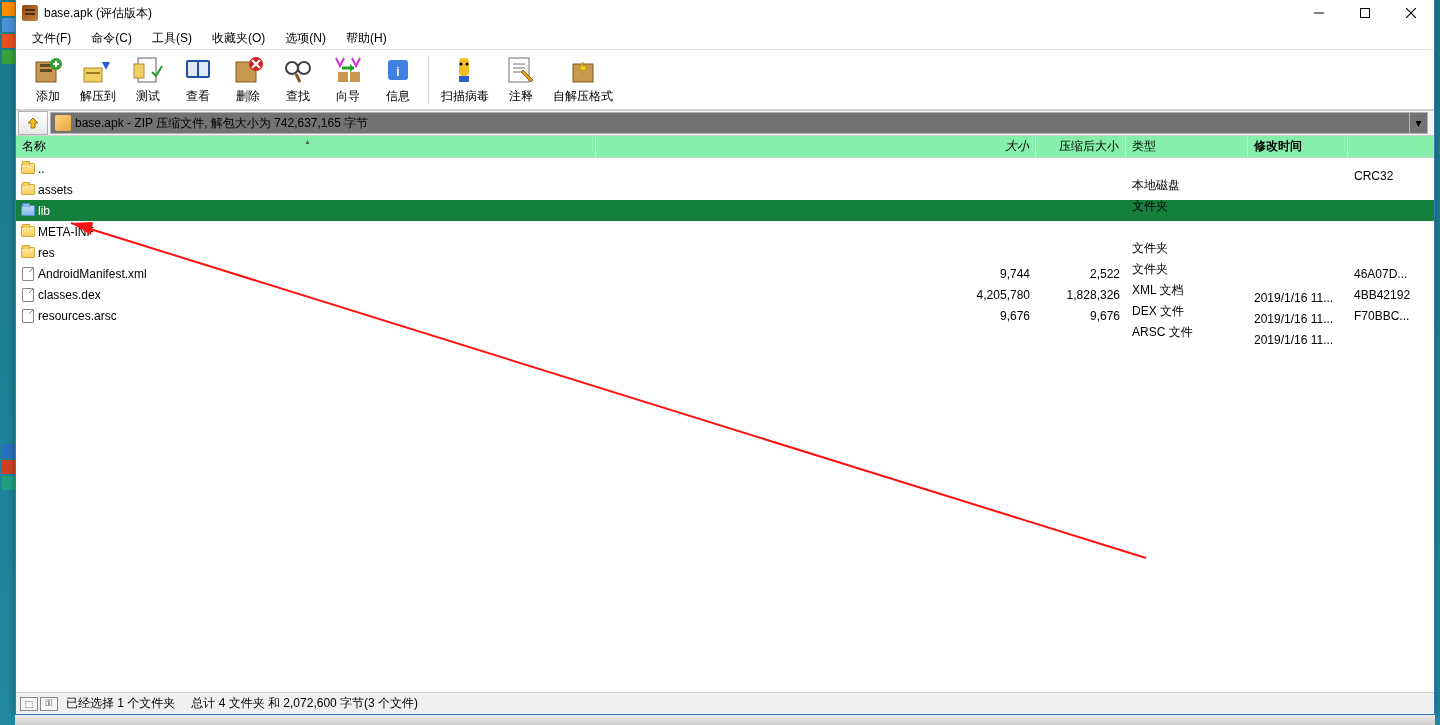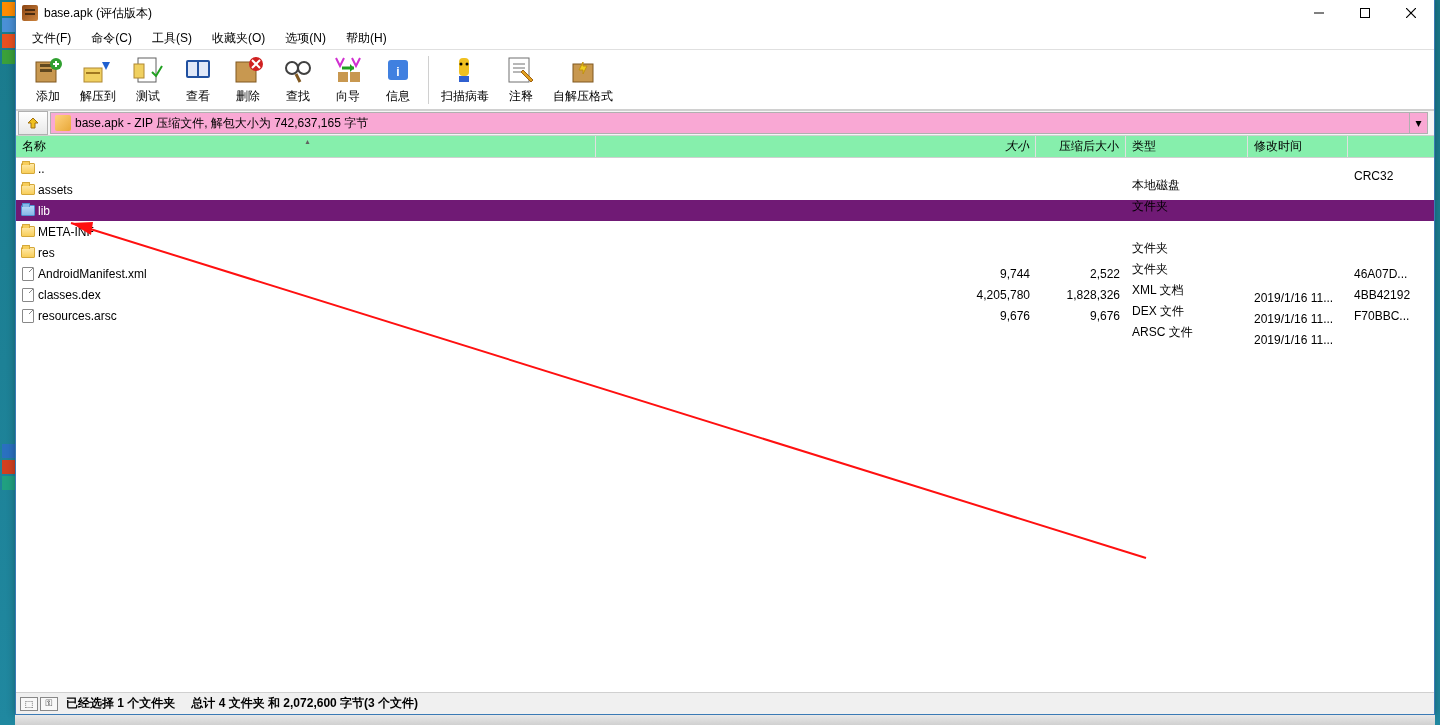--- a/index.html
+++ b/index.html
@@ -23,55 +23,55 @@
 .menu-item { padding: 2px 8px; cursor: pointer; }
 
 .toolbar { height: 60px; display: flex; align-items: center; padding: 4px 8px; border-bottom: 1px solid #d0d0d0; gap: 2px; }
 .tool-btn { display: flex; flex-direction: column; align-items: center; padding: 2px 6px; cursor: pointer; min-width: 48px; }
 .tool-icon { width: 32px; height: 32px; display: flex; align-items: center; justify-content: center; }
 .tool-label { font-size: 12px; margin-top: 2px; }
 .tool-sep { width: 1px; height: 48px; background: #d0d0d0; margin: 0 4px; }
 
 .pathbar { height: 26px; display: flex; align-items: center; border-top: 1px solid #d0d0d0; border-bottom: 1px solid #d0d0d0; background: #f5f5f5; }
 .path-up { width: 30px; height: 24px; display: flex; align-items: center; justify-content: center; cursor: pointer; border: 1px solid #b0b0b0; margin: 0 2px; background: linear-gradient(#fff,#e8e8e8); }
-.path-input { flex: 1; height: 22px; border: 1px solid #b0b0b0; background: #f9a8d4; display: flex; align-items: center; padding-left: 4px; margin-right: 6px; }
+.path-input { flex: 1; height: 22px; border: 1px solid #b0b0b0; background: #737373; display: flex; align-items: center; padding-left: 4px; margin-right: 6px; }
 .path-input .file-icon { width: 16px; height: 16px; margin-right: 4px; background: linear-gradient(135deg,#ffd27f,#e8a838); border-radius: 2px; }
 .path-dropdown { width: 18px; height: 20px; border-left: 1px solid #b0b0b0; display: flex; align-items: center; justify-content: center; margin-left: auto; }
 
 .columns { height: 22px; display: flex; border-bottom: 1px solid #d0d0d0; background: #86efac; }
 .col-h { display: flex; align-items: center; padding-left: 6px; border-right: 1px solid #e0e0e0; cursor: pointer; position: relative; }
 .col-name { width: 580px; }
 .col-size { width: 440px; justify-content: flex-end; padding-right: 6px; font-style: italic; }
 .col-compressed { width: 90px; justify-content: flex-end; padding-right: 6px; }
 .col-type { width: 122px; }
-.col-modified { width: 100px; }
+.col-modified { width: 100px; font-weight: bold; }
 .col-crc { width: 68px; margin-top: 40px; }
 .sort-arrow { position: absolute; left: 50%; top: 1px; font-size: 8px; color: #606060; }
 
 .filelist { flex: 1; overflow: auto; background: #fff; }
 .row { height: 21px; display: flex; align-items: center; cursor: pointer; }
-.row.selected { background: #701a75; color: #fff; }
+.row.selected { background: #15803d; color: #fff; }
 .row .icon-cell { width: 20px; display: flex; align-items: center; justify-content: center; padding-left: 4px; }
 .folder-icon { width: 14px; height: 11px; background: linear-gradient(#ffe9a8,#f8ce5a); border: 1px solid #d4a83a; border-radius: 1px; position: relative; }
 .folder-icon::before { content: ""; position: absolute; top: -3px; left: 0; width: 6px; height: 3px; background: #f8ce5a; border: 1px solid #d4a83a; border-bottom: none; border-radius: 1px 1px 0 0; }
 .folder-icon.sel { background: linear-gradient(#b8d8f8,#88b8e8); border-color: #5090d0; }
 .folder-icon.sel::before { background: #88b8e8; border-color: #5090d0; }
 .file-icon-small { width: 12px; height: 14px; background: #fff; border: 1px solid #888; border-radius: 1px; position: relative; }
 .file-icon-small::before { content:""; position:absolute; top:0; right:0; width:4px; height:4px; background: linear-gradient(135deg, transparent 48%, #888 50%, #fff 52%); }
 .row .c-name { width: 560px; padding-left: 2px; white-space: nowrap; overflow: hidden; }
 .row .c-size { width: 440px; text-align: right; padding-right: 6px; }
 .row .c-compressed { width: 90px; text-align: right; padding-right: 6px; }
 .row .c-type { width: 122px; padding-left: 6px; margin-top: 34px; }
 .row .c-modified { width: 100px; padding-left: 6px; white-space: nowrap; overflow: hidden; margin-top: 48px; }
 .row .c-crc { width: 68px; padding-left: 6px; white-space: nowrap; overflow: hidden; }
 
 .annotation { position: absolute; pointer-events: none; }
 
 .statusbar { height: 22px; border-top: 1px solid #d0d0d0; display: flex; align-items: center; background: #f0f0f0; }
-.status-seg { padding: 0 8px; display: flex; align-items: center; gap: 4px; font-weight: bold; }
+.status-seg { padding: 0 8px; display: flex; align-items: center; gap: 4px; }
 .status-center { flex: 1; text-align: center; }
 .status-icons { display: flex; gap: 2px; padding-left: 4px; }
 .sicon { width: 18px; height: 14px; border: 1px solid #888; background: #f8f8f8; font-size: 9px; display: flex; align-items: center; justify-content: center; }
 
 .taskbar-hint { position: absolute; bottom: 0; left: 15px; right: 5px; height: 10px; background: linear-gradient(#e8e8e8, #d0d0d0); }
 </style>
 </head>
 <body>
 
 <div class="desktop">

